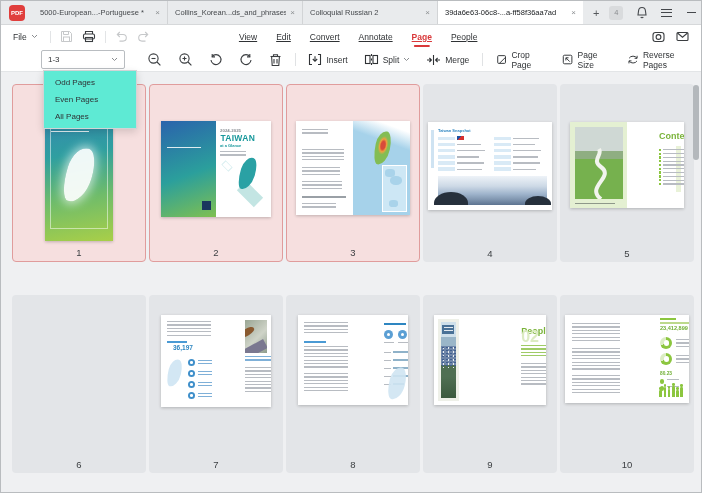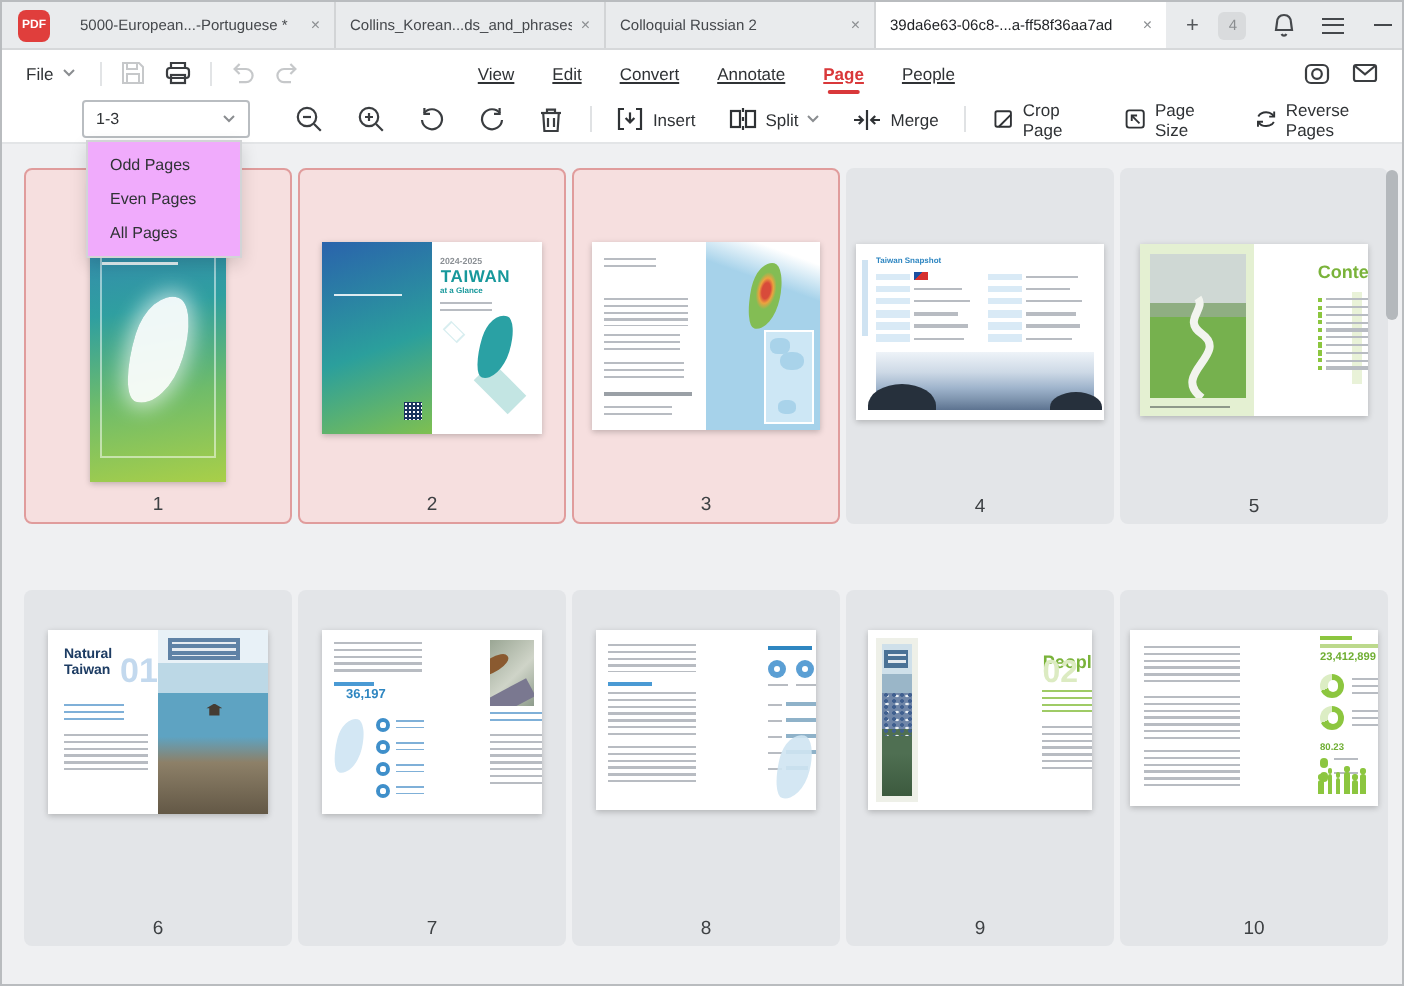--- a/index.html
+++ b/index.html
@@ -36,21 +36,21 @@
 
   
   .toolbar { display:flex; align-items:center; height:24px; background:#fff; border-bottom:1px solid #e3e5e7; padding-left:40px; }
   .combo { display:flex; align-items:center; justify-content:space-between; width:94px; height:19px; border:1px solid #b9bdc1; border-radius:2px; padding:0 6px; margin-right:14px; }
   .combo input { border:none; outline:none; width:60px; font-size:8px; color:#2f3235; font-family:inherit; }
   .tool-ic { padding:0 8px; color:#3a3d40; display:flex; align-items:center; }
   .tool-btn { display:flex; align-items:center; gap:4px; font-size:8.5px; color:#2f3235; padding:0 8px; }
   .tsep { width:1px; height:13px; background:#e0e2e4; margin:0 5px; }
 
   
-  .dropdown { position:absolute; left:42px; top:69px; width:78px; background:#f0abfc; border:1px solid #d2d4d6; box-shadow:0 3px 8px rgba(0,0,0,.14); z-index:100; padding:3px 0; }
+  .dropdown { position:absolute; left:42px; top:69px; width:94px; background:#5eead4; border:1px solid #d2d4d6; box-shadow:0 3px 8px rgba(0,0,0,.14); z-index:100; padding:3px 0; }
   .ditem { height:17px; display:flex; align-items:center; padding-left:11px; font-size:8px; color:#2f3235; }
 
   
   .content { position:relative; height:421px; background:#eff0f2; overflow:hidden; }
   .grid { position:absolute; left:11px; top:12px; display:grid; grid-template-columns:repeat(5,134px); grid-auto-rows:178px; gap:33px 3px; }
   .tile { position:relative; border-radius:4px; background:#e3e5e8; }
   .tile.selected { background:#f6dfdf; border:1px solid #e09c9c; }
   .pagenum { position:absolute; bottom:3px; width:100%; text-align:center; font-size:9.5px; color:#3d4043; }
   .thumb { position:absolute; left:50%; transform:translateX(-50%); box-shadow:0 1px 3px rgba(0,0,0,.22); overflow:hidden; background:#fff; }
   .half { position:absolute; top:0; height:100%; width:50%; }
@@ -563,34 +563,20 @@
                   <span class="dot"></span>
                   <span class="ln"></span>
                 </div>
             </div>
           </div>
         </div>
         <div class="pagenum">5</div>
       </div>
 
       <div class="tile">
-        <div class="thumb p6">
-          <div class="half hl" style="background:#fff;">
-            <div class="p6-head">Natural Taiwan</div>
-            <div class="p6-num">01</div>
-            <div class="p6-bl bl"></div>
-            <div class="p6-para gl"></div>
-          </div>
-          <div class="half hr p6-photo">
-            <div class="p6-ovl">
-                <div class="wl"></div>
-              </div>
-            <div class="p6-pav"></div>
-          </div>
-        </div>
         <div class="pagenum">6</div>
       </div>
 
       <div class="tile">
         <div class="thumb p7">
           <div class="half hl" style="background:#fff;">
             <div class="abs gl" style="top:6px;left:6px;width:44px;height:16px;"></div>
             <div class="p7-hl"></div>
             <div class="p7-stat">36,197</div>
             <div class="p7-island"></div>

